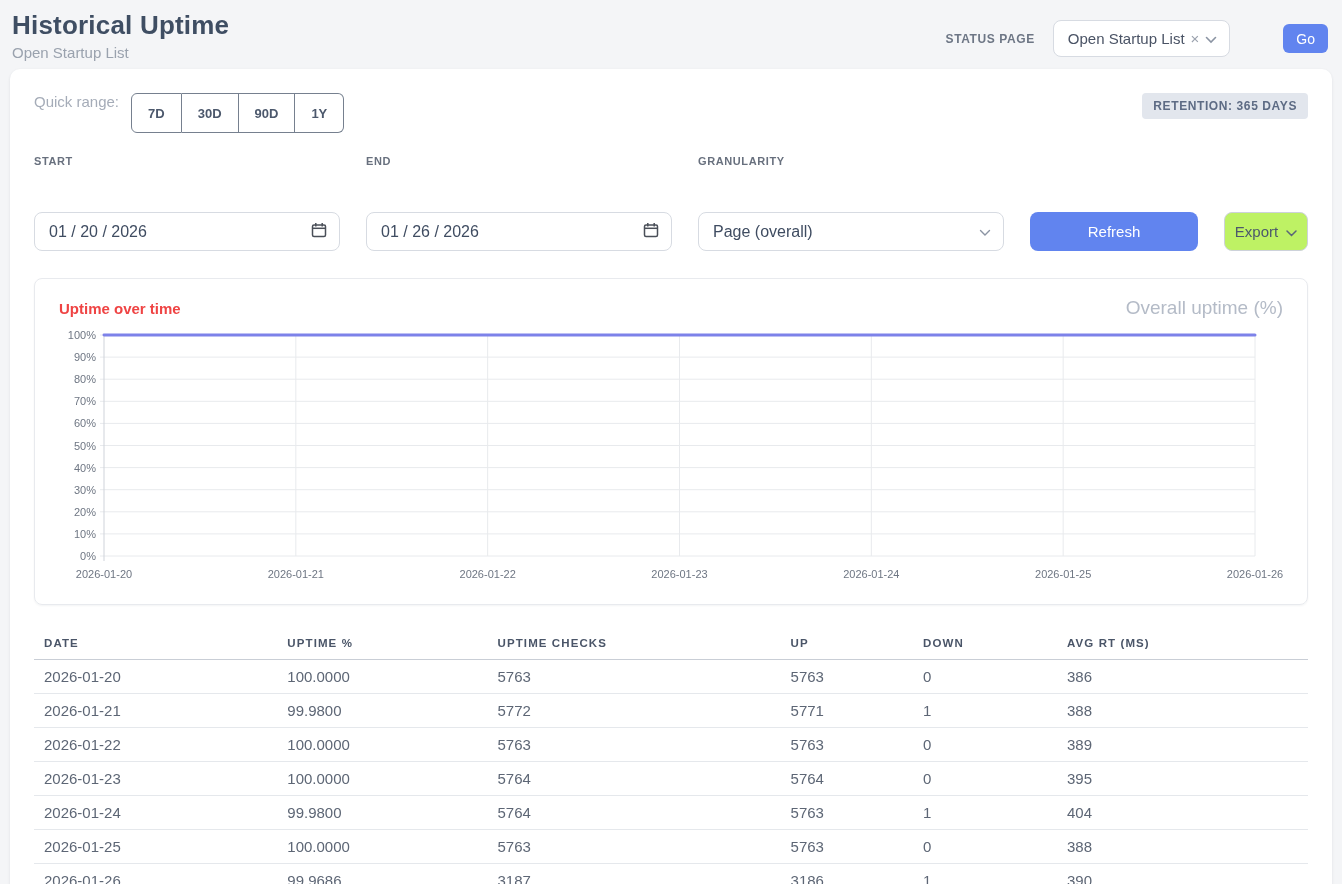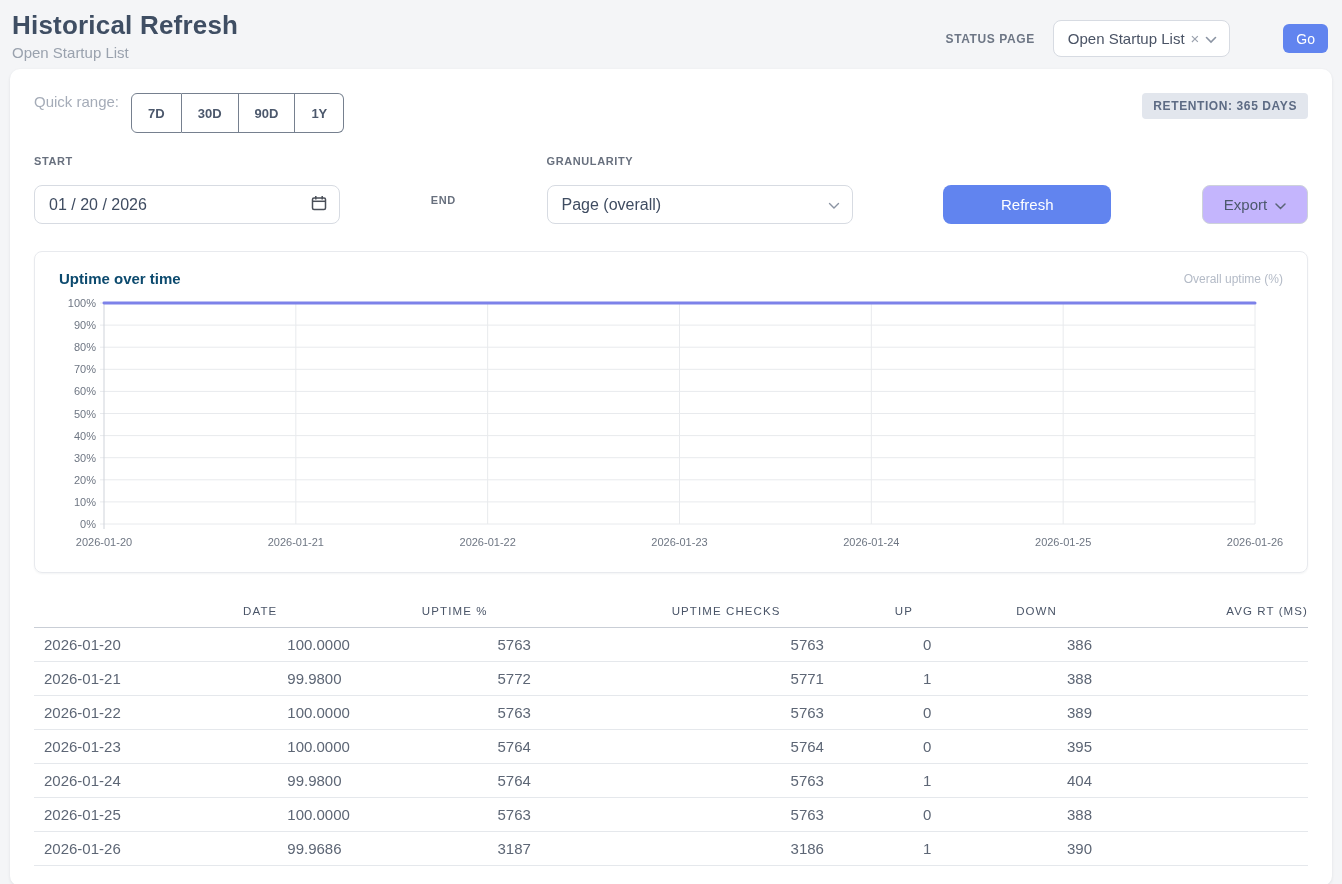--- a/index.html
+++ b/index.html
@@ -21,41 +21,41 @@
   .quick-label { font-size:15px; color:#a5acb8; margin-right:12px; }
   .seg-group { display:flex; }
   .seg-btn { background:#fff; border:1px solid #76808f; border-left-width:0; color:#4c586c; font-size:13px; font-weight:600; height:40px; padding:0 16px; cursor:pointer; }
   .seg-btn:first-child { border-left-width:1px; border-radius:6px 0 0 6px; }
   .seg-btn:last-child { border-radius:0 6px 6px 0; }
   .retention-badge { margin-left:auto; background:#e2e6ed; color:#5d6b84; font-size:12px; font-weight:700; letter-spacing:.6px; border-radius:4px; padding:6px 11px; }
   
   .row-filters { display:flex; align-items:flex-end; justify-content:space-between; margin-top:22px; }
   .field { display:flex; flex-direction:column; }
   .field-label { font-size:11px; font-weight:700; color:#68707e; letter-spacing:.6px; margin-bottom:18px; }
-  .input-box { width:306px; height:39px; background:#fff; border:1px solid #d7dbe2; border-radius:8px; display:flex; align-items:center; padding:0 12px 0 14px; font-size:16px; color:#3f4c61; }
+  .input-box { width:306px; height:39px; background:#fff; border:1px solid #d7dbe2; border-radius:8px; display:flex; align-items:center; padding:0 12px 0 14px; font-size:16px; color:#3f4c61;margin-top:27px; }
   .input-box .grow { flex:1; }
   .btn-refresh { background:#6184ef; color:#fff; border:none; border-radius:8px; width:168px; height:39px; font-size:15px; cursor:pointer; }
-  .btn-export { background:#c4b5fd; border:1px solid #cdd2da; border-radius:8px; width:106px; height:39px; font-size:15px; color:#4c586c; display:flex; align-items:center; justify-content:center; gap:8px; cursor:pointer; }
+  .btn-export { background:#bef264; border:1px solid #cdd2da; border-radius:8px; width:84px; height:39px; font-size:15px; color:#4c586c; display:flex; align-items:center; justify-content:center; gap:8px; cursor:pointer; }
   
   .chart-card { margin-top:27px; border:1px solid #e8eaee; border-radius:8px; box-shadow:0 1px 2px rgba(25,35,60,.05); padding:18px 24px 8px; }
   .chart-head { display:flex; justify-content:space-between; align-items:center; margin-bottom:12px; }
-  .chart-title { font-size:15px; font-weight:700; color:#0c4a6e; }
-  .chart-legend { font-size:12px; color:#b4bbc7; }
+  .chart-title { font-size:15px; font-weight:700; color:#ef4444; }
+  .chart-legend { font-size:19px; color:#b4bbc7; }
   .chart-wrap svg { display:block; width:1226px; height:265px; }
   
   table.uptime { width:100%; border-collapse:collapse; margin-top:23px; }
-  table.uptime th { text-align:right; font-size:11.5px; font-weight:400; color:#4a5568; letter-spacing:1.1px; padding:9px 0 10px 10px; border-bottom:1px solid #c9ced6; }
+  table.uptime th { text-align:left; font-size:11.5px; font-weight:700; color:#4a5568; letter-spacing:1.1px; padding:9px 0 10px 10px; border-bottom:1px solid #c9ced6; }
   table.uptime td { font-size:15px; color:#5d6675; padding:8px 0 8px 10px; border-bottom:1px solid #e5e8ec; }
 </style>
 </head>
 <body>
 
 <div class="topbar">
   <div>
-    <div class="page-title">Historical Refresh</div>
+    <div class="page-title">Historical Uptime</div>
     <div class="page-subtitle">Open Startup List</div>
   </div>
   <div class="topbar-right">
     <span class="status-label">STATUS PAGE</span>
     <div class="status-select">
       <span class="value">Open Startup List</span>
       <span class="clear-x">×</span>
       <span class="chev">
         <svg width="12" height="8" viewBox="0 0 12 8">
             <polyline points="1.5,1.5 6,6 10.5,1.5" fill="none" stroke="#8b94a3" stroke-width="1.6" stroke-linecap="round"></polyline>
@@ -89,20 +89,31 @@
               <rect x="1.5" y="3" width="13" height="11.5" rx="1.5" fill="none" stroke="#4a4f58" stroke-width="1.5"></rect>
               <line x1="4.8" y1="1" x2="4.8" y2="4.5" stroke="#4a4f58" stroke-width="1.5"></line>
               <line x1="11.2" y1="1" x2="11.2" y2="4.5" stroke="#4a4f58" stroke-width="1.5"></line>
               <line x1="1.5" y1="6.3" x2="14.5" y2="6.3" stroke="#4a4f58" stroke-width="1.5"></line>
             </svg>
         </span>
       </div>
     </div>
     <div class="field">
       <span class="field-label">END</span>
+      <div class="input-box">
+        <span class="grow">01 / 26 / 2026</span>
+        <span>
+          <svg width="16" height="16" viewBox="0 0 16 16">
+              <rect x="1.5" y="3" width="13" height="11.5" rx="1.5" fill="none" stroke="#4a4f58" stroke-width="1.5"></rect>
+              <line x1="4.8" y1="1" x2="4.8" y2="4.5" stroke="#4a4f58" stroke-width="1.5"></line>
+              <line x1="11.2" y1="1" x2="11.2" y2="4.5" stroke="#4a4f58" stroke-width="1.5"></line>
+              <line x1="1.5" y1="6.3" x2="14.5" y2="6.3" stroke="#4a4f58" stroke-width="1.5"></line>
+            </svg>
+        </span>
+      </div>
     </div>
     <div class="field">
       <span class="field-label">GRANULARITY</span>
       <div class="input-box">
         <span class="grow">Page (overall)</span>
         <span>
           <svg width="12" height="8" viewBox="0 0 12 8">
               <polyline points="1.5,1.5 6,6 10.5,1.5" fill="none" stroke="#8b94a3" stroke-width="1.4" stroke-linecap="round"></polyline>
             </svg>
         </span>

